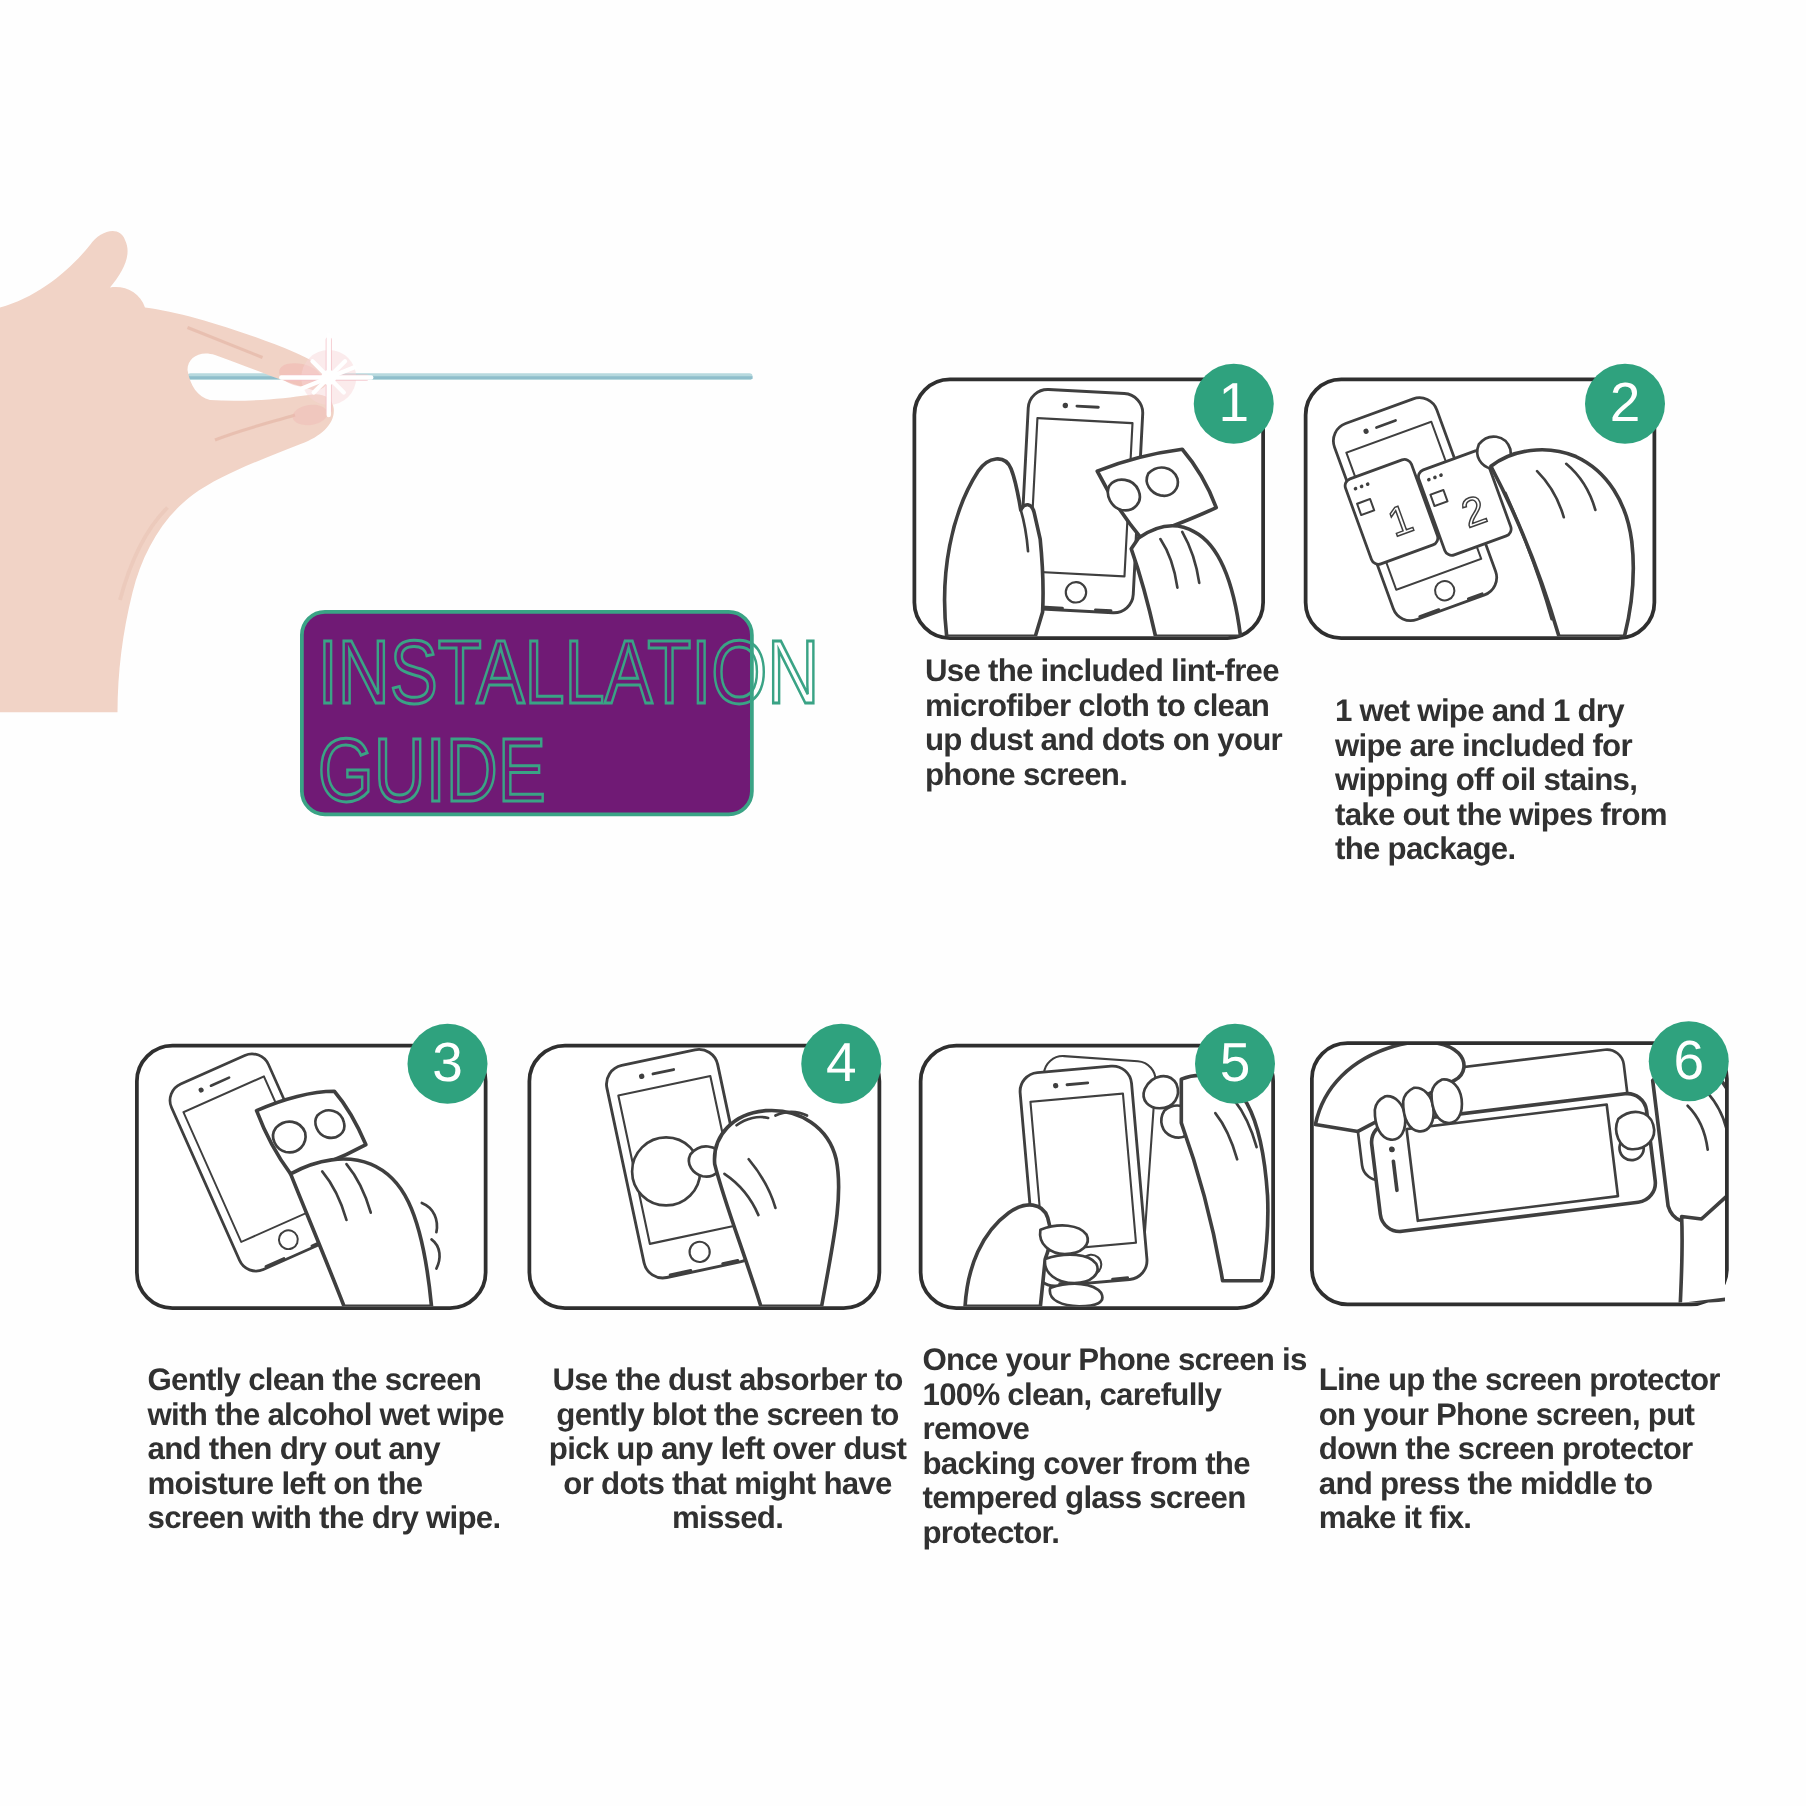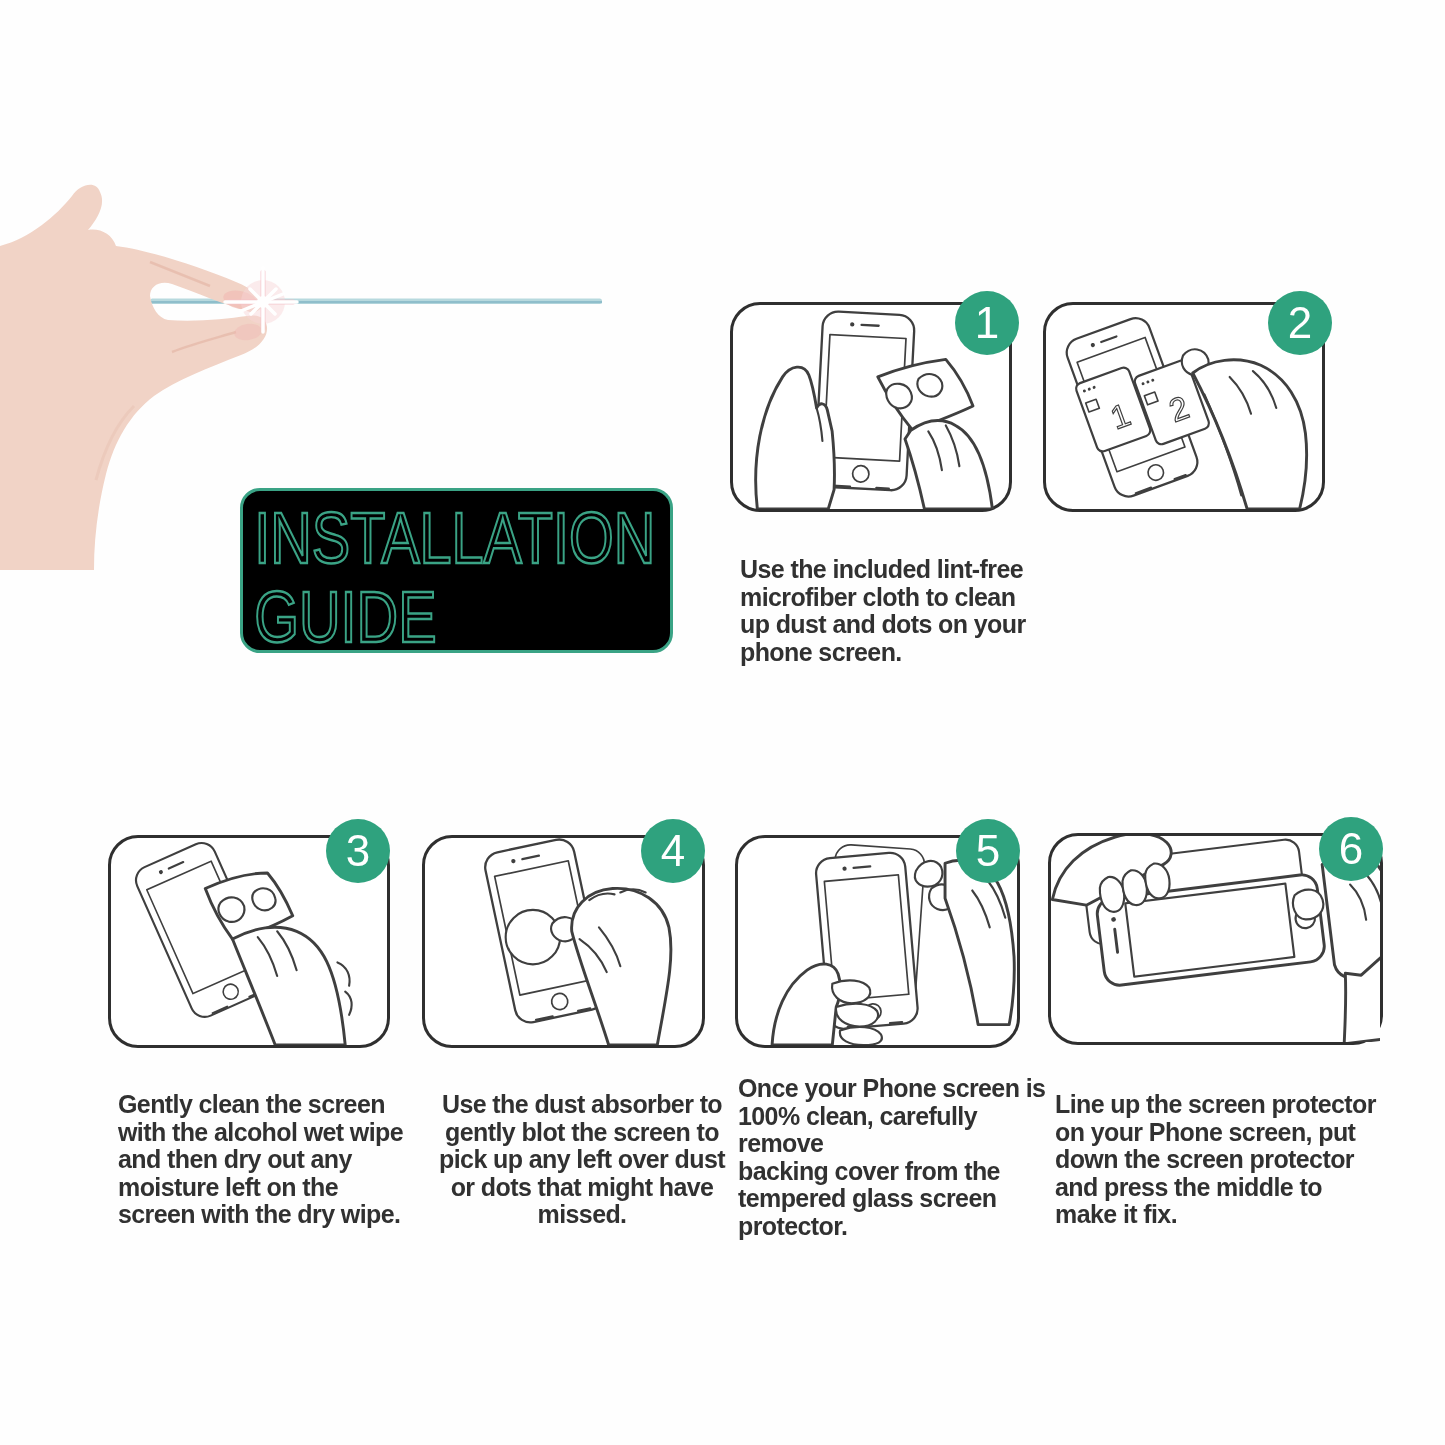--- a/index.html
+++ b/index.html
@@ -4,22 +4,22 @@
 <style>
   html,body{margin:0;padding:0;background:#ffffff;}
   .canvas{
     position:relative;width:1445px;height:1445px;background:#fefefe;
     font-family:"Liberation Sans", sans-serif;overflow:hidden;
   }
   
   .hero{position:absolute;left:0;top:150px;width:640px;height:420px;}
   
   .title-box{
-    position:absolute;left:240px;top:488px;width:433px;height:165px;
-    border:3px solid #3aa385;border-radius:20px;box-sizing:border-box;background:#000000;
+    position:absolute;left:240px;top:488px;width:363px;height:165px;
+    border:3px solid #3aa385;border-radius:20px;box-sizing:border-box;background:#701a75;
   }
   .title-text{
     white-space:pre-line;color:#3aa385;font-size:72px;line-height:79px;
     padding:8px 0 0 14px;letter-spacing:0px;font-weight:400;
     transform:scaleX(0.80);transform-origin:left top;
     -webkit-text-fill-color:transparent;-webkit-text-stroke:2.4px #3aa385;
   }
   
   .frame{
     position:absolute;border:3.5px solid #2f2f2f;border-radius:30px;
@@ -37,21 +37,21 @@
     background:#2fa27e;color:#ffffff;display:flex;align-items:center;justify-content:center;
     font-size:44px;font-weight:400;line-height:1;
   }
   .badge-top{top:-14px;right:-10px;}
   .badge-bottom{top:-19px;right:-3px;}
   
   .step-text{
     position:absolute;white-space:pre-line;color:#313131;
     font-size:25px;line-height:27.5px;font-weight:700;letter-spacing:-0.6px;
   }
-  .t1{left:740px;top:556px;width:300px;}
+  .t1{left:740px;top:524px;width:300px;}
   .t2{left:1068px;top:556px;width:310px;}
   .t3{left:118px;top:1091px;width:310px;}
   .t4{left:427px;top:1091px;width:310px;text-align:center;}
   .t5{left:738px;top:1075px;width:320px;}
   .t6{left:1055px;top:1091px;width:340px;}
   
   .ln{fill:none;stroke:#3f3f3f;stroke-width:3;stroke-linecap:round;stroke-linejoin:round;}
   .lf{fill:#ffffff;stroke:#3f3f3f;stroke-width:3;stroke-linecap:round;stroke-linejoin:round;}
   .thin{stroke-width:2.2;}
   .dk{fill:#3f3f3f;stroke:none;}
@@ -165,20 +165,25 @@
         </g>
       </g>
       <path class="lf thin" d="M140 52 C148 42 162 44 166 56 C168 66 160 74 150 72 C142 70 136 62 140 52 Z"></path>
       <path class="lf" d="M150 70 C168 56 196 52 220 62 C246 74 262 100 266 132 C269 158 266 186 260 210 L206 210 C192 162 172 112 150 70 Z"></path>
       <path class="ln thin" d="M188 74 C198 84 206 98 210 112"></path>
       <path class="ln thin" d="M212 68 C224 78 232 92 236 106"></path>
       <path class="ln thin" d="M162 92 C176 124 190 160 200 196"></path>
     </svg>
     <div class="badge badge-top">2</div>
   </div>
+  <div class="step-text t2">1 wet wipe and 1 dry
+wipe are included for
+wipping off oil stains,
+take out the wipes from
+the package.</div>
 
   <div class="frame f3">
     <svg viewBox="0 0 282 213">
       <g transform="translate(20,36) rotate(-24) scale(0.74)">
         <rect class="lf" x="0" y="0" width="118" height="226" rx="20"></rect>
         <rect class="lf thin" x="10" y="30" width="98" height="158"></rect>
         <circle class="ln thin" cx="59" cy="207" r="10.5"></circle>
         <line class="ln" x1="50" y1="15.5" x2="72" y2="15.5" stroke-width="4"></line>
         <circle class="dk" cx="38" cy="15.5" r="2.8"></circle>
         <path class="ln" d="M24 224 h22 M80 224 h16" stroke-width="5"></path>

